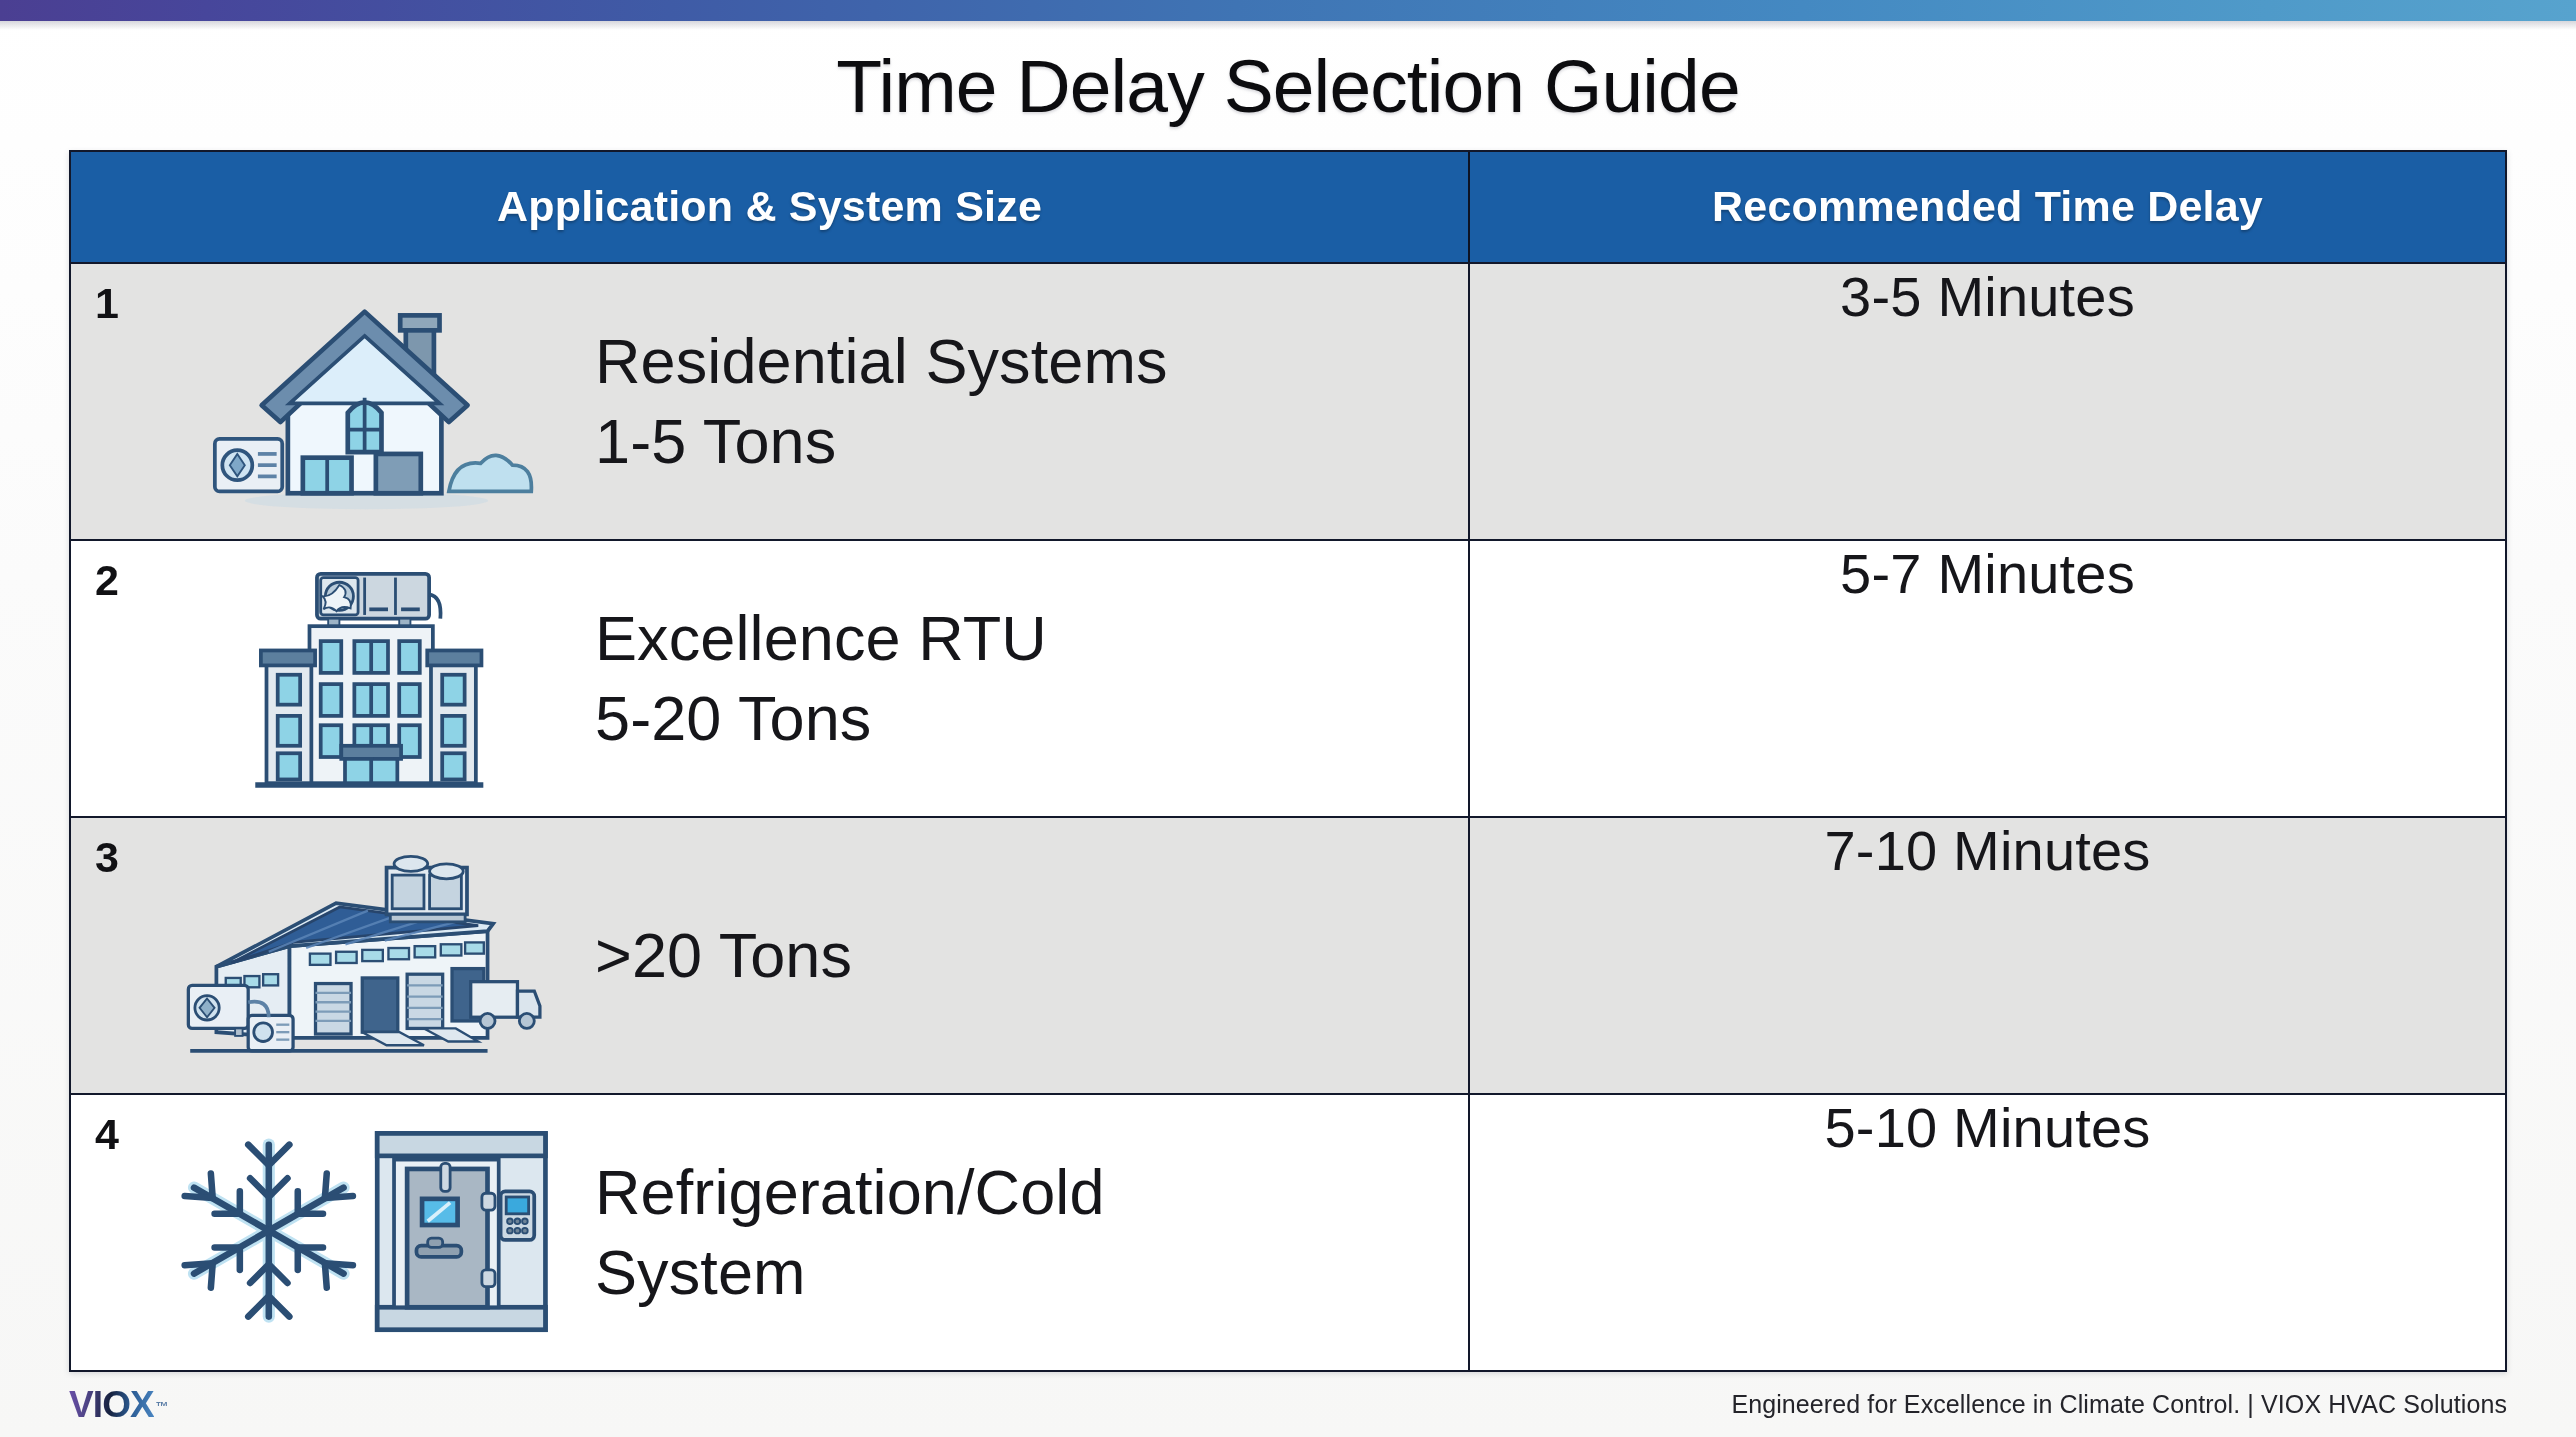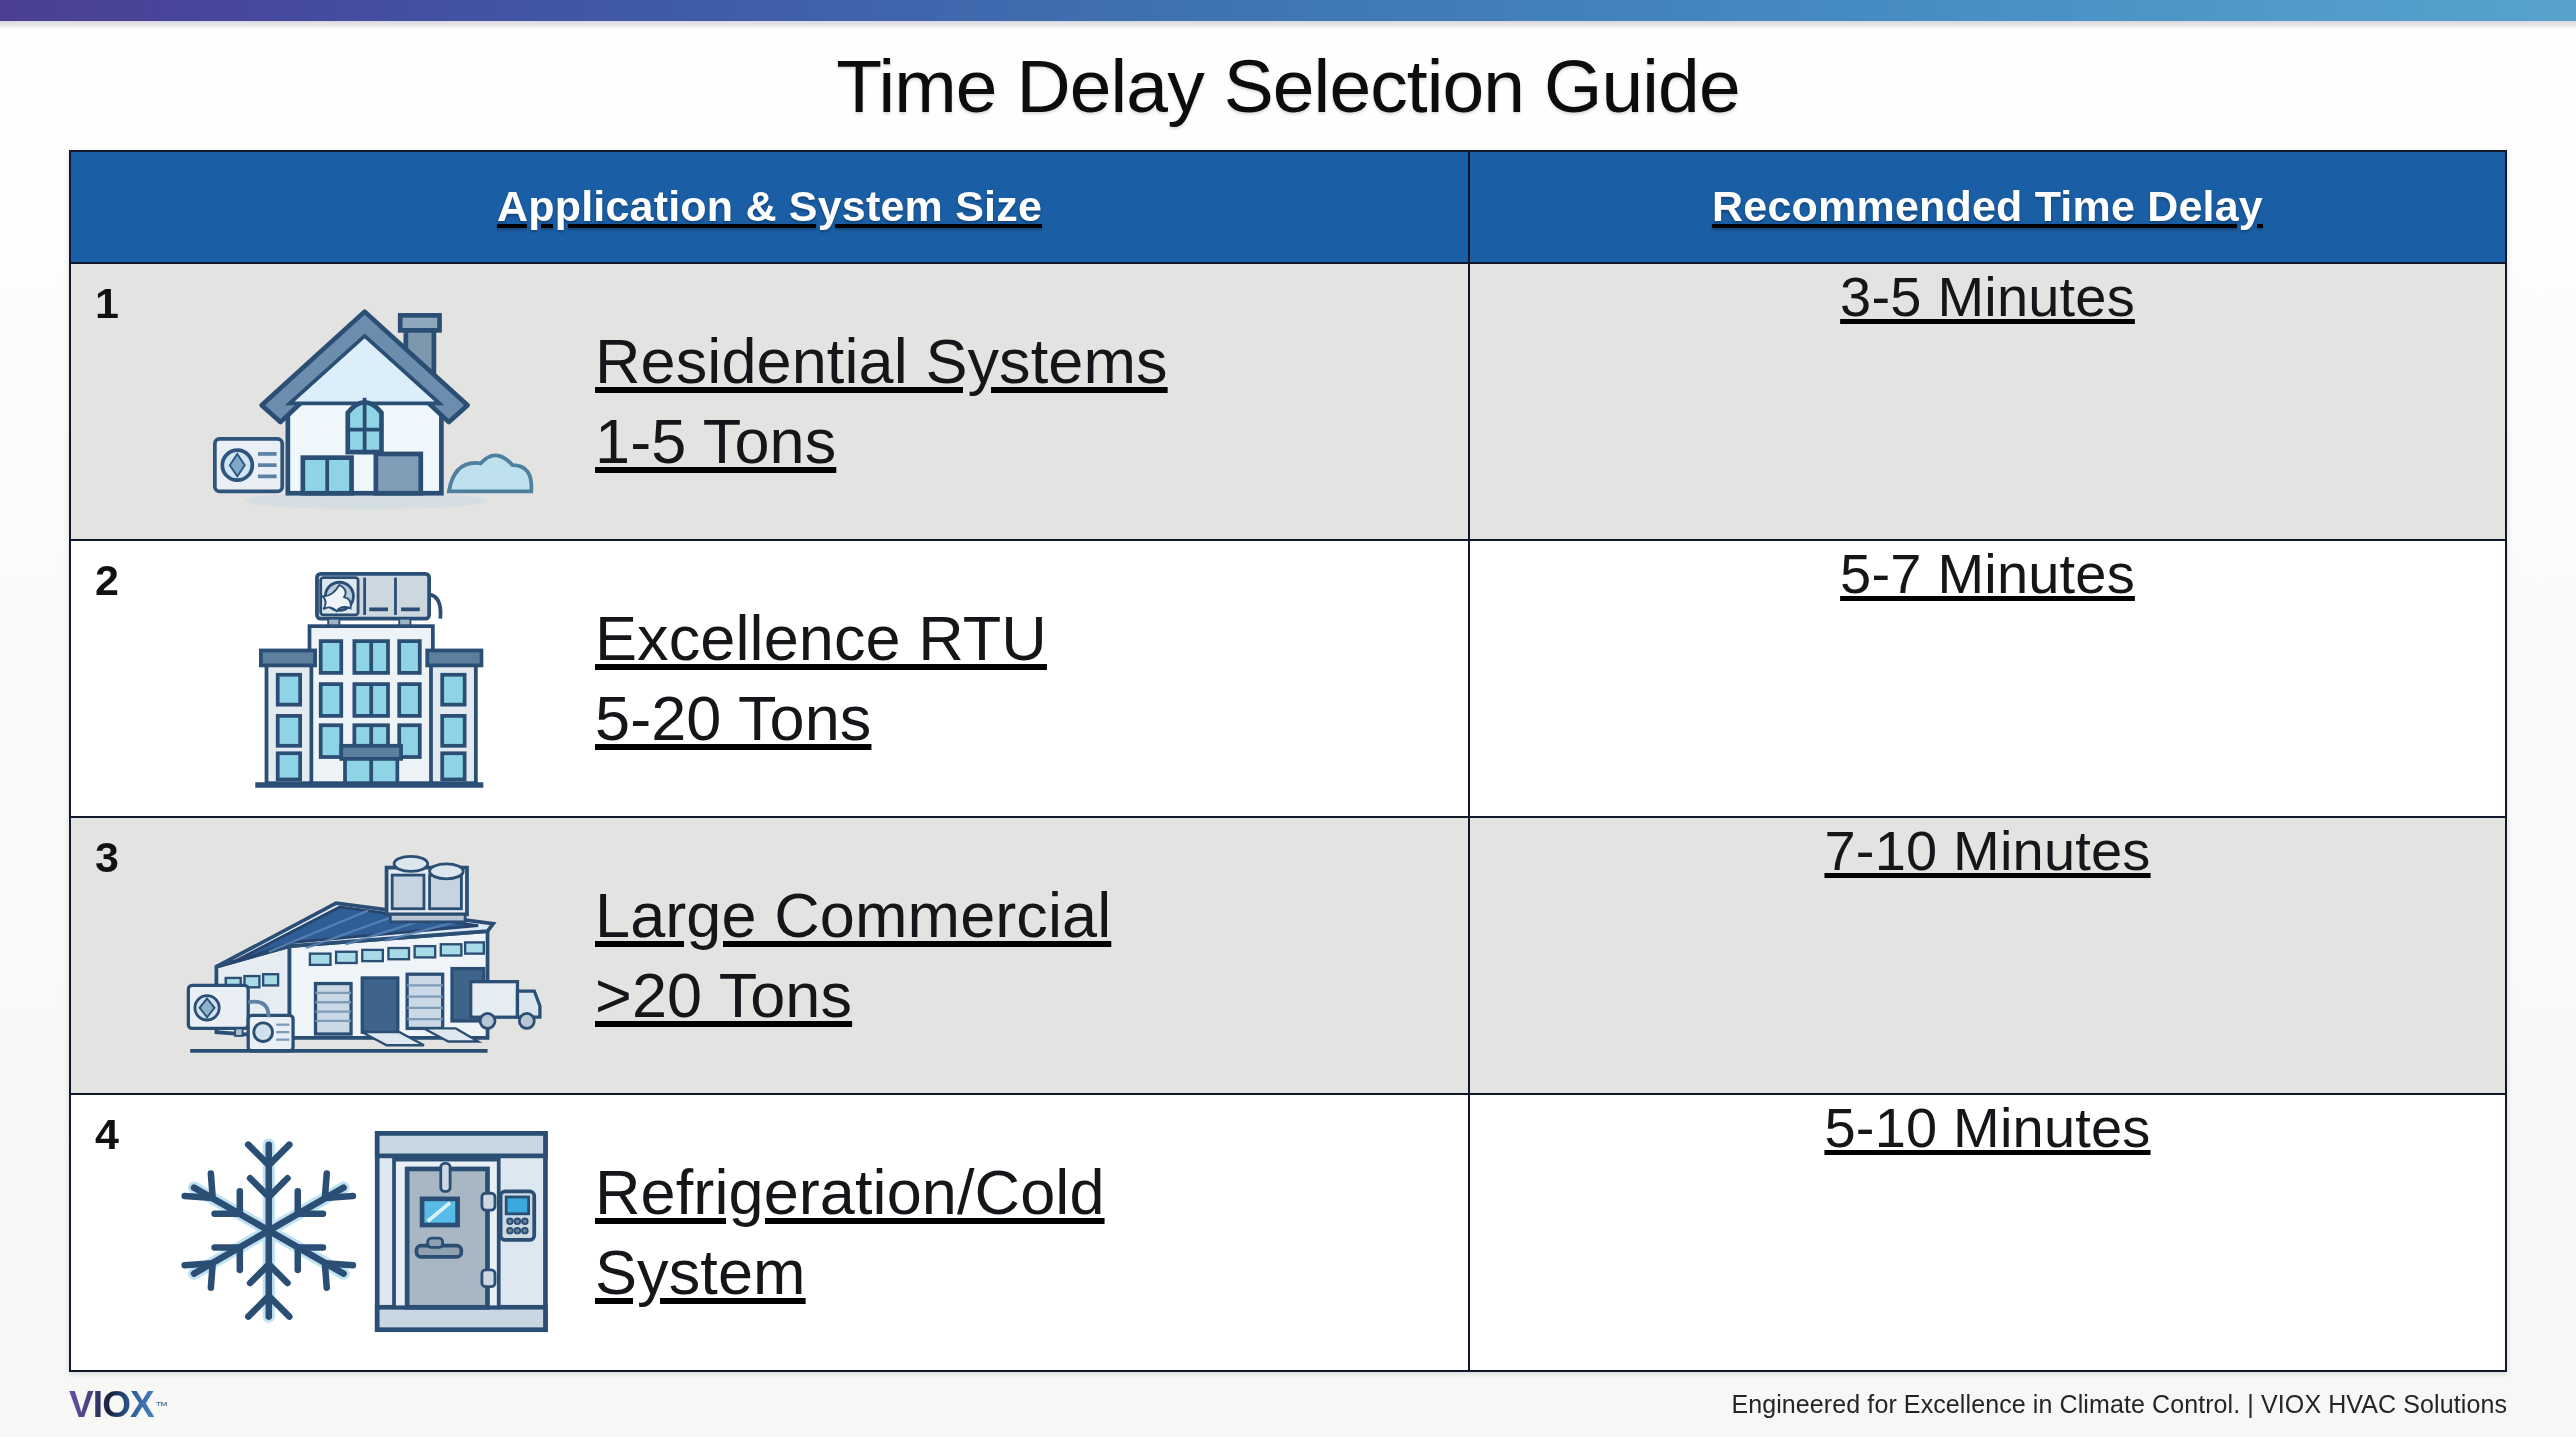--- a/index.html
+++ b/index.html
@@ -38,21 +38,20 @@
     line-height:1.05;
     text-shadow:0 1.9px 2.8px rgba(150,150,160,.35);
     margin:0;
   }
   
   .table-wrap{
     margin:13px 69px 0 69px;
     border:2.8px solid #12182b;
     background:#ffffff;
     box-shadow:0 1.9px 5.6px rgba(90,95,110,.22);
-    text-decoration:underline;
   }
   .thead{
     display:flex;
     background:#1a5ea5;
     border-bottom:2.8px solid #12182b;
     height:110px;
   }
   .th{
     display:flex;align-items:center;justify-content:center;
     color:#ffffff;
@@ -341,21 +340,20 @@
               <line x1="104" y1="192" x2="118" y2="192"></line>
                 <line x1="104" y1="200" x2="118" y2="200"></line>
               <line x1="104" y1="208" x2="118" y2="208"></line>
             </g>
             <path d="M74 168 q22-4 22 16" fill="none" stroke="#5d82a6" stroke-width="4"></path>
 
             <line x1="12" y1="220" x2="330" y2="220" stroke="#2b4e74" stroke-width="4"></line>
           </svg>
         </div>
         <div class="label">
-          <span>Large Commercial</span>
           <span class="l2">&gt;20 Tons</span>
         </div>
       </div>
       <div class="cell-right">
         <span class="delay">7-10 Minutes</span>
       </div>
     </div>
 
     <div class="trow plain">
       <div class="cell-left">

